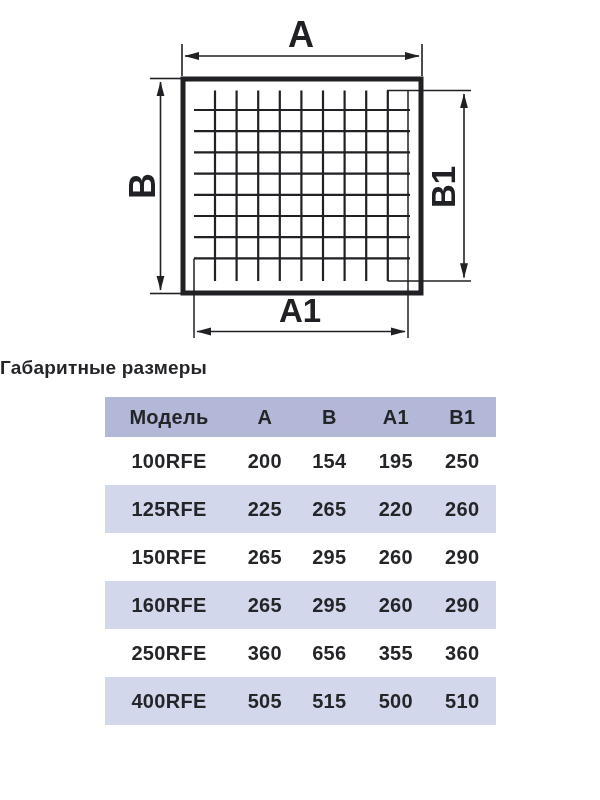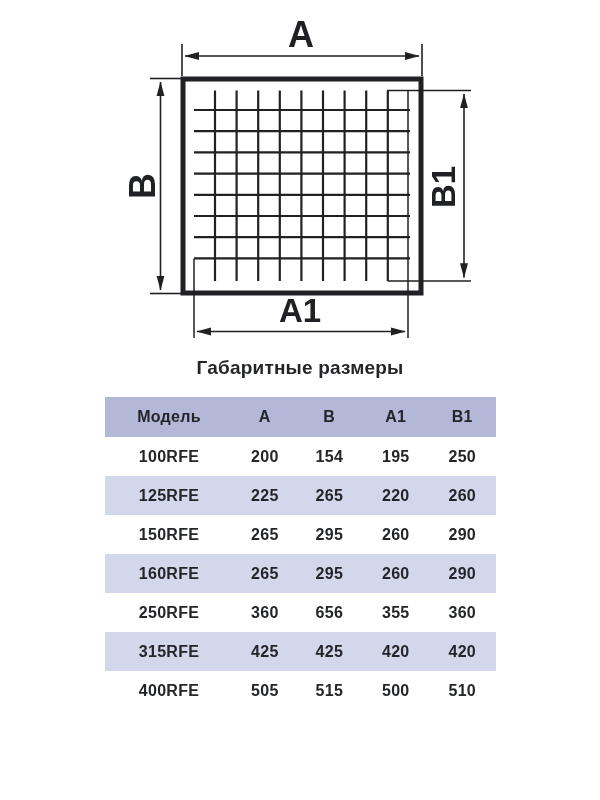--- a/index.html
+++ b/index.html
@@ -17,36 +17,36 @@
   .dim line { stroke:#202124; stroke-width:1.6; }
   .dim text {
     font-family:"Liberation Sans", sans-serif;
     font-weight:700; fill:#202124;
   }
   .lbl-big { font-size:36px; }
   .lbl-med { font-size:33px; }
 
   
   .title {
-    margin:12px 0 18px 0; text-align:center;
+    margin:12px 0 18px 0; 
     font-size:19px; line-height:22px; font-weight:700;
     color:#232528; letter-spacing:0.2px;
   }
 
   
   table.dims {
     width:391px; margin:0 auto; border-collapse:collapse; table-layout:fixed;
   }
   table.dims th, table.dims td {
     padding:0; text-align:center; vertical-align:middle;
-    color:#232528; font-size:16px; letter-spacing:0.3px;
+    color:#232528; font-size:20px; letter-spacing:0.3px;
   }
   table.dims thead tr { height:40px; background:#b3b8d9; }
   table.dims th { font-weight:700; }
-  table.dims tbody tr { height:39px; background:#ffffff; }
+  table.dims tbody tr { height:48px; background:#ffffff; }
   table.dims tbody tr:nth-child(even) { background:#d3d7eb; }
   table.dims td { font-weight:700; }
 </style>
 </head>
 <body>
 
 <div class="sheet">
 
   <svg class="diagram" viewBox="0 0 600 345">
     <defs>
@@ -162,27 +162,20 @@
         <td>290</td>
       </tr>
       <tr>
         <td>250RFE</td>
         <td>360</td>
         <td>656</td>
         <td>355</td>
         <td>360</td>
       </tr>
       <tr>
-        <td>315RFE</td>
-        <td>425</td>
-        <td>425</td>
-        <td>420</td>
-        <td>420</td>
-      </tr>
-      <tr>
         <td>400RFE</td>
         <td>505</td>
         <td>515</td>
         <td>500</td>
         <td>510</td>
       </tr>
     </tbody>
   </table>
 </div>
 

